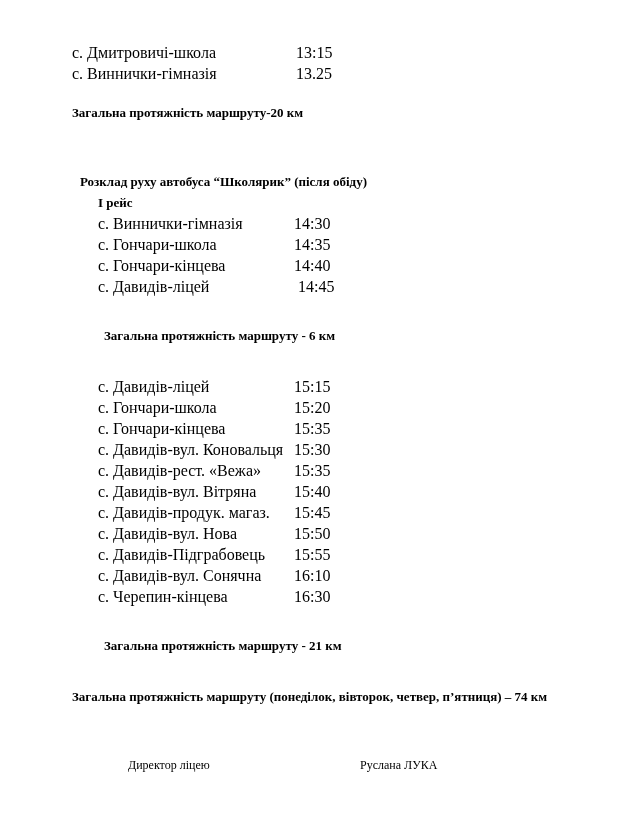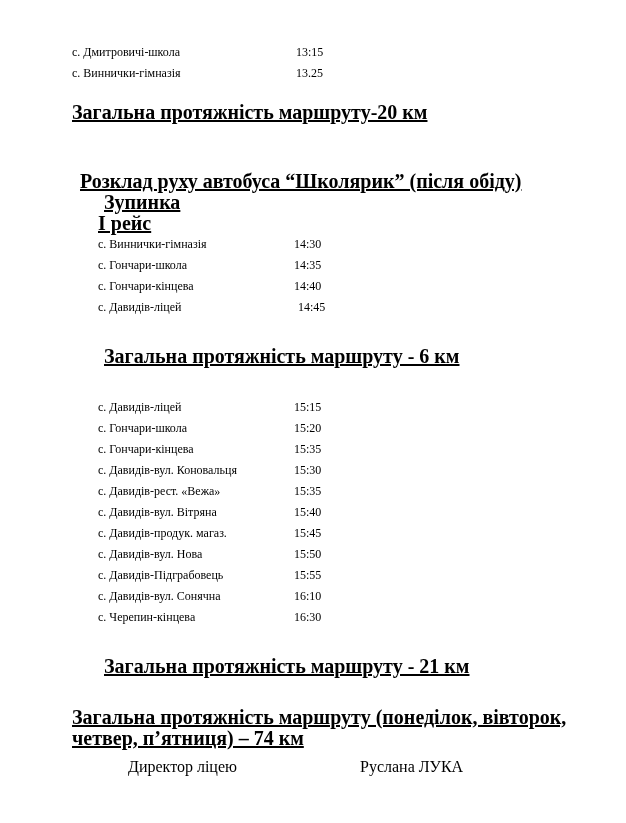--- a/index.html
+++ b/index.html
@@ -19,49 +19,49 @@
     position: relative;
     width: 626px;
     height: 823px;
     padding: 0;
     box-sizing: border-box;
   }
 
   .row {
     display: flex;
     align-items: baseline;
-    font-size: 12px;
+    font-size: 16px;
     line-height: 21px;
   }
   .row .stop {
     display: inline-block;
   }
   .row .time {
     display: inline-block;
   }
 
   
   .ind-72 { padding-left: 72px; }
   .ind-80 { padding-left: 80px; margin-top: 16px; }
   .ind-98 { padding-left: 98px; }
   .ind-104 { padding-left: 104px; }
-  .line-bold { font-size: 20px; line-height: 21px; font-weight: bold; text-decoration: underline; }
+  .line-bold { font-size: 13px; line-height: 21px; font-weight: bold; }
   .gap-md { height: 18px; }
   .gap-lg { height: 26px; }
 
   .col-stop-1 { width: 224px; }
   .col-stop-2 { width: 196px; }
   .col-stop-3 { width: 196px; }
 
   .footer {
     position: absolute;
     left: 0;
     top: 758px;
     width: 626px;
-    font-size: 16px;
+    font-size: 12px;
   }
   .footer-inner {
     display: flex;
     padding-left: 128px;
   }
   .footer .director { width: 232px; }
   .footer .name { }
 </style>
 </head>
 <body>
@@ -82,21 +82,20 @@
   </div>
 
   <div class="gap-md"></div>
 
   <div class="line-bold ind-72">Загальна протяжність маршруту-20 км</div>
 
   <div class="gap-lg" style="height:32px;"></div>
 
   <div class="line-bold ind-80">Розклад руху автобуса “Школярик” (після обіду)</div>
 
-  <div class="line-bold ind-104">Зупинка</div>
 
   <div class="line-bold ind-98">І рейс</div>
 
   <div>
     <div class="row ind-98">
       <span class="stop col-stop-2">с. Виннички-гімназія</span>
       <span class="time">14:30</span>
     </div>
     <div class="row ind-98">
       <span class="stop col-stop-2">с. Гончари-школа</span>

